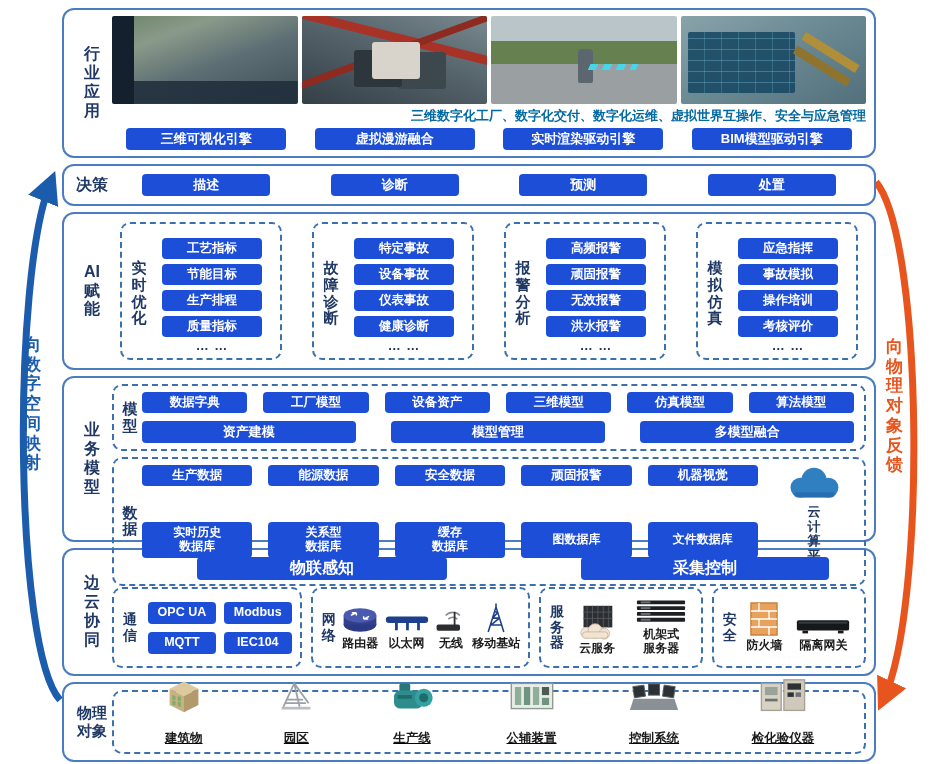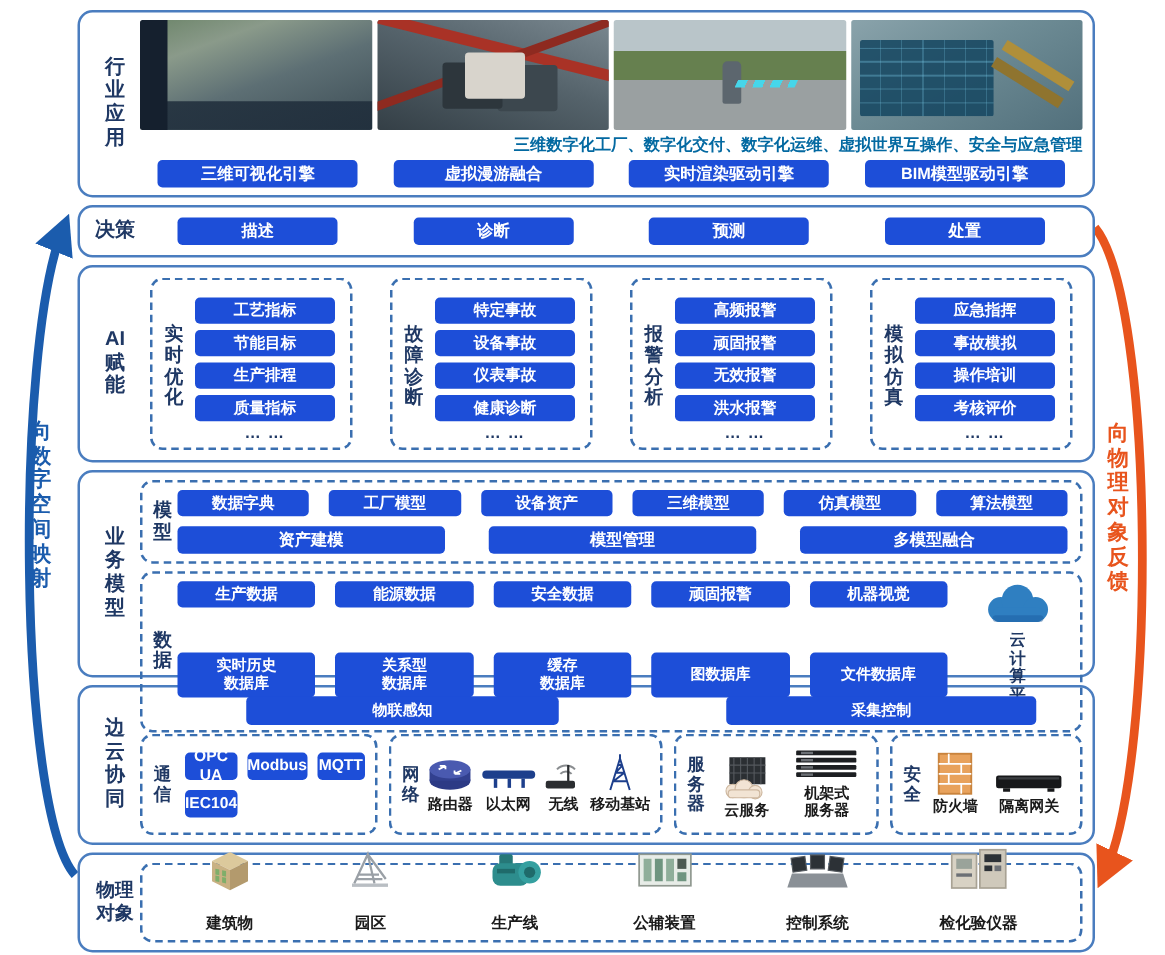--- a/index.html
+++ b/index.html
@@ -62,21 +62,21 @@
   .sec-decision .sec-label { font-size: 16px; }
   .dec-btns { flex: 1; display: flex; justify-content: space-around; align-items: center; }
   .dec-btns .navy-btn { width: 128px; height: 22px; }
 
   
   .sec-ai { height: 158px; }
   .ai-groups { flex: 1; display: flex; justify-content: space-between; padding: 2px 8px; }
   .ai-group { width: 162px; padding: 8px 6px 3px; display: flex; align-items: center; }
   .ai-group .v-label { width: 22px; flex: 0 0 22px; }
   .ai-col { flex: 1; display: flex; flex-direction: column; align-items: center; gap: 5px; }
-  .ai-col .navy-btn { width: 112px; height: 21px; font-size: 12.5px; }
+  .ai-col .navy-btn { width: 100px; height: 21px; font-size: 12.5px; }
   .dots { font-weight: 700; color: #1f3864; font-size: 13px; line-height: 8px; letter-spacing: 1px; }
 
   
   .sec-business { height: 166px; }
   .biz-col { flex: 1; display: flex; flex-direction: column; gap: 6px; }
   .biz-box { flex: 1; display: flex; align-items: center; padding: 6px 10px 6px 4px; }
   .biz-box .v-label { width: 24px; flex: 0 0 24px; }
   .biz-grid { flex: 1; display: flex; flex-direction: column; justify-content: center; gap: 8px; }
   .m-row1 { display: flex; gap: 16px; }
   .m-row1 .navy-btn { flex: 1; height: 21px; font-size: 12.5px; }
@@ -84,41 +84,41 @@
   .m-row2 .navy-btn { width: 30%; height: 22px; }
   .d-grid { flex: 1; display: grid; grid-template-columns: repeat(5, 1fr) 80px; column-gap: 15px; row-gap: 7px; align-items: stretch; gap: 16px; }
   .d-grid .r1 { height: 21px; font-size: 12.5px; }
   .d-grid .r2 { height: 36px; font-size: 12px; }
   .cloud-cell { grid-column: 6; grid-row: 1 / 3; display: flex; flex-direction: column; align-items: center; justify-content: center; gap: 2px; }
   .cloud-cell .v-label { font-size: 13px; }
 
   
   .sec-edge { height: 128px; }
   .edge-bars { display: flex; margin: 1px 0 7px; }
-  .edge-bars .navy-btn { height: 23px; font-size: 12px; }
+  .edge-bars .navy-btn { height: 23px; font-size: 16px; }
   .bar1 { width: 250px; margin-left: 85px; }
   .bar2 { width: 248px; margin-left: 134px; }
   .edge-groups { flex: 1; display: flex; gap: 9px; }
   .edge-group { display: flex; align-items: center; padding: 5px 6px; }
   .edge-group .v-label { width: 20px; flex: 0 0 20px; font-size: 14px; }
   .g-comm { width: 192px; }
-  .comm-grid { flex: 1; display: grid; grid-template-columns: 1fr 1fr 1fr; gap: 8px; padding: 4px 2px 4px 8px; }
+  .comm-grid { flex: 1; display: grid; grid-template-columns: 1fr 1fr; gap: 8px; padding: 4px 2px 4px 8px; }
   .comm-grid .navy-btn { height: 22px; font-size: 12.5px; }
   .g-net { width: 222px; }
   .g-srv { width: 166px; }
   .g-sec { width: 156px; }
   .icon-row { flex: 1; display: flex; justify-content: space-around; align-items: flex-end; padding-bottom: 2px; }
   .icon-item { display: flex; flex-direction: column; align-items: center; justify-content: flex-end; gap: 2px; }
   .icon-label { font-weight: 700; font-size: 12px; color: #1a1a1a; white-space: pre-line; text-align: center; line-height: 1.1; }
 
   
   .sec-physical { height: 80px; }
   .sec-physical .sec-label { font-size: 15px; }
   .phys-box { flex: 1; display: flex; justify-content: space-around; align-items: flex-end; padding: 5px 14px 6px; }
-  .phys-item { display: flex; flex-direction: column; align-items: center; gap: 18px; }
+  .phys-item { display: flex; flex-direction: column; align-items: center; gap: 18px; text-decoration: underline; }
   .phys-item .icon-label { font-size: 12.5px; }
 
   
   .arrow-svg { position: absolute; left: 0; top: 0; width: 932px; height: 764px; pointer-events: none; }
   .side-label {
     position: absolute; white-space: pre-line; text-align: center;
     font-weight: 700; font-size: 17px; line-height: 1.16;
   }
   .side-left  { left: 24px;  top: 335px; color: #1b5cad; }
   .side-right { left: 886px; top: 337px; color: #e8541d; }

